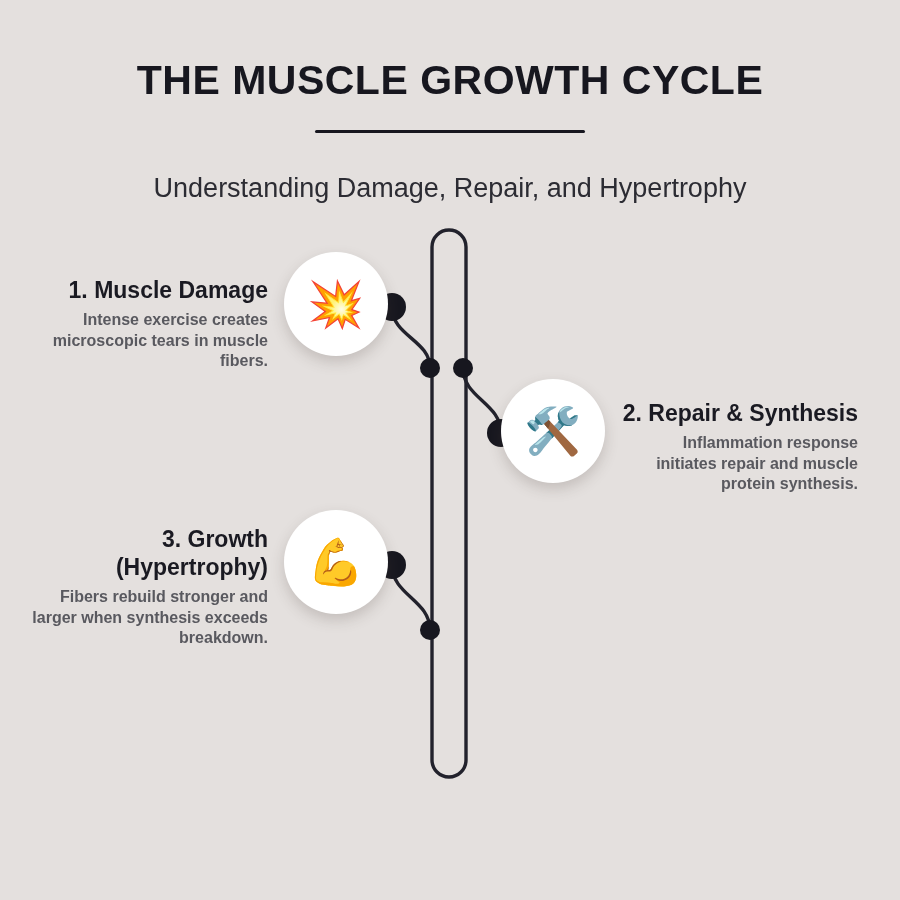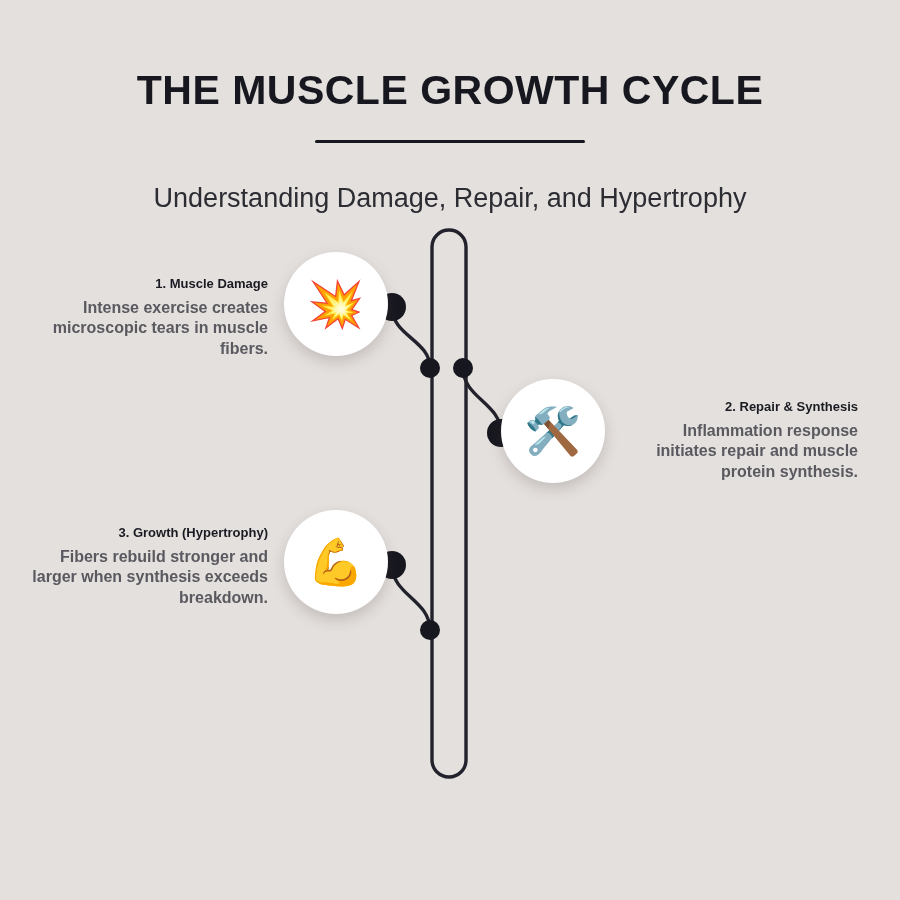--- a/index.html
+++ b/index.html
@@ -21,21 +21,21 @@
 
   
   .header {
     position: absolute;
     left: 0;
     top: 0;
     width: 900px;
     text-align: center;
   }
   .title {
-    margin: 10px;
+    margin: 0;
     padding-top: 58px;
     font-size: 41px;
     font-weight: 700;
     letter-spacing: 0.5px;
     color: #17171f;
     line-height: 1.1;
     font-family: "Liberation Sans", sans-serif;
   }
   .divider {
     width: 270px;
@@ -83,21 +83,21 @@
   #bubble-2 { left: 501px; top: 379px; }
   #bubble-3 { left: 284px; top: 510px; }
 
   
   .step-text {
     position: absolute;
     width: 240px;
   }
   .step-text .step-title {
     margin: 0;
-    font-size: 13px;
+    font-size: 23px;
     font-weight: 700;
     color: #1a1a22;
     line-height: 1.22;
   }
   .step-text .step-desc {
     margin: 6px 0 0 0;
     font-size: 16px;
     font-weight: 700;
     color: #59595f;
     line-height: 1.28;

